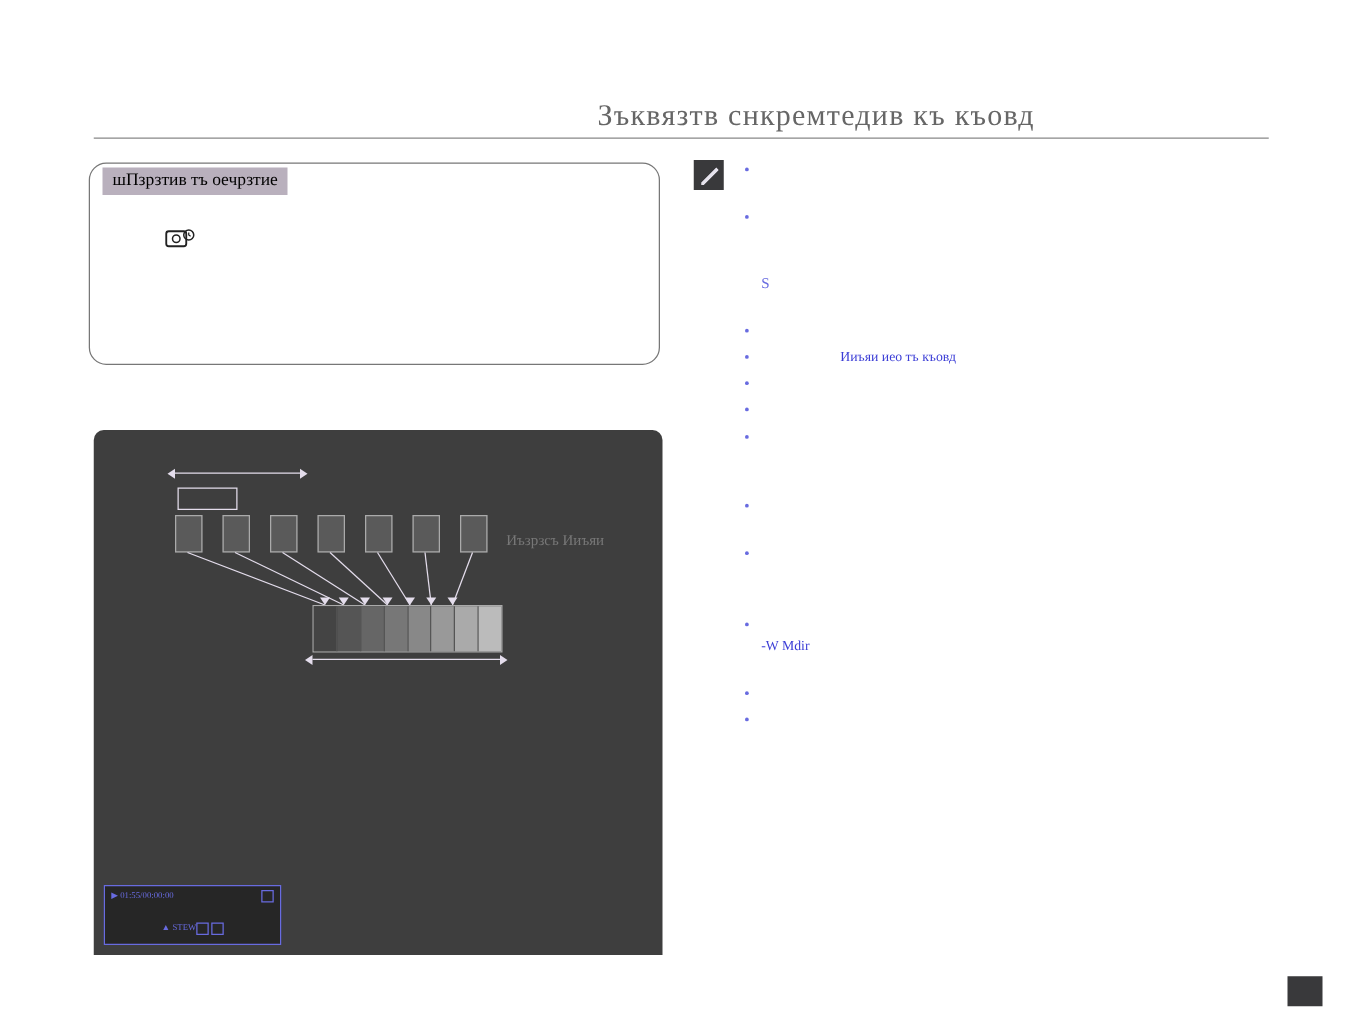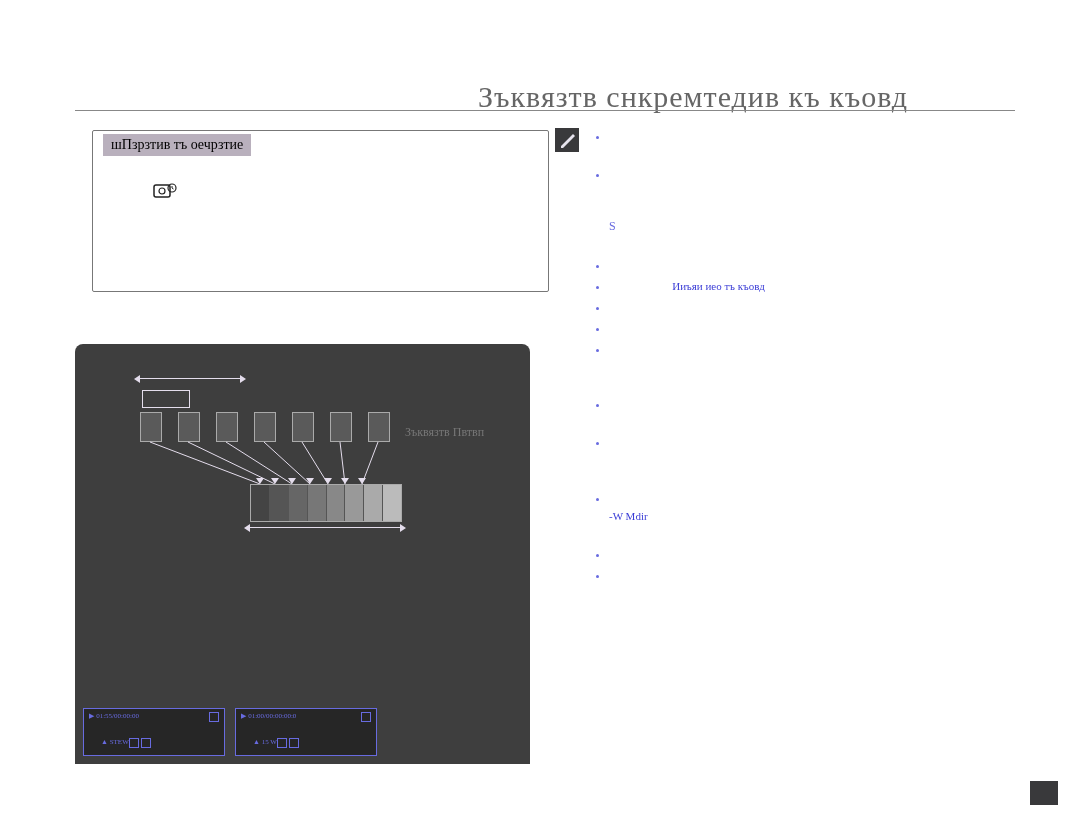--- a/index.html
+++ b/index.html
@@ -1,20 +1,20 @@
 <!DOCTYPE html>
 <html><head>
 <meta charset="utf-8">
 <style>
   html,body{margin:0;padding:0;background:#fff;font-family:"Times New Roman",serif;color:#333;width:1080px}
   .page{position:relative;width:1080px;height:827px}
-  .doc-title{position:absolute;left:478px;top:80px;font-size:30px;color:#666;letter-spacing:1px}
+  .doc-title{position:absolute;left:478px;top:80px;font-size:24px;color:#666;letter-spacing:1px}
   .hr{position:absolute;top:110px;left:75px;width:940px;height:1px;background:#888}
 
-  .box{position:absolute;left:92px;top:130px;width:455px;height:160px;border:1.5px solid #777;border-radius:2px}
+  .box{position:absolute;left:71px;top:130px;width:455px;height:160px;border:1.5px solid #777;border-radius:14px}
   .box-title{position:absolute;left:10px;top:3px;background:#b9b0bd;color:#000;padding:3px 8px;font-size:14px}
   .box-icon{position:absolute;left:60px;top:50px;font-size:20px;color:#222}
 
   .heading1{position:absolute;left:75px;top:318px;font-size:18px;color:#686be0}
   .panel{position:absolute;left:75px;top:344px;width:455px;height:420px;background:#3e3e3e;border-radius:8px 8px 0 0}
   .panel-inner{position:relative;width:100%;height:100%;color:#686be0;font-size:11px;line-height:1.4}
 
   .timelapse-diagram{position:absolute;left:35px;top:20px;width:380px;height:190px}
   .tl-toparrow{position:absolute;top:4px;left:30px;width:100px;height:16px}
   .tl-toparrow::before,.tl-toparrow::after{content:"";position:absolute;top:7px;width:0;height:0;border-top:4px solid transparent;border-bottom:4px solid transparent}
@@ -39,21 +39,21 @@
 
   .tl-right-block{position:absolute;top:124px;left:300px;font-size:10px;color:#686be0;line-height:1.3}
   .tl-right-label{position:absolute;top:60px;left:295px;font-size:12px;color:#777}
 
   .bullets{position:absolute;left:10px;top:200px;font-size:10px;color:#686be0}
   .bullets div{margin:2px 0}
 
   .thumbs{position:absolute;left:8px;bottom:8px;display:flex;gap:10px}
   .thumb{width:140px;height:46px;border:1px solid #686be0;background:#262626;color:#686be0;font-size:7px;position:relative}
   .thumb .t-top{position:absolute;top:3px;left:5px;right:5px;display:flex;justify-content:space-between}
-  .thumb .t-bot{position:absolute;bottom:3px;left:17px;right:5px;display:flex;justify-content:flex-start}
+  .thumb .t-bot{position:absolute;bottom:3px;left:5px;right:5px;display:flex;justify-content:center}
   .t-icon{display:inline-block;width:8px;height:8px;border:1px solid #686be0}
 
   .note-icon{position:absolute;left:555px;top:128px;width:24px;height:24px;background:#39393b;display:flex;align-items:center;justify-content:center;color:#e6e3ed;font-size:14px}
   .notes{position:absolute;left:595px;top:128px;width:410px;font-size:11px;color:#686be0;line-height:1.55}
   .notes li{margin-bottom:4px}
   .notes .accent{color:#3b3dd6}
   .notes ul{list-style:disc;padding-left:14px;margin:0}
   .notes .big{font-size:12px;letter-spacing:1px}
 
   .pagenum{position:absolute;right:22px;bottom:22px;width:28px;height:24px;background:#39393b;color:#ece7f4;font-size:12px;display:flex;align-items:center;justify-content:center}
@@ -109,21 +109,21 @@
           <line x1="268" y1="30" x2="252" y2="72" stroke="#e4ddec" stroke-width="1"></line>
           <polygon points="150,72 154,66 146,66" fill="#e4ddec"></polygon>
           <polygon points="165,72 169,66 161,66" fill="#e4ddec"></polygon>
           <polygon points="182,72 186,66 178,66" fill="#e4ddec"></polygon>
           <polygon points="200,72 204,66 196,66" fill="#e4ddec"></polygon>
           <polygon points="218,72 222,66 214,66" fill="#e4ddec"></polygon>
           <polygon points="235,72 239,66 231,66" fill="#e4ddec"></polygon>
           <polygon points="252,72 256,66 248,66" fill="#e4ddec"></polygon>
         </svg>
 
-        <div class="tl-right-label">Зъквязтв Пвтвп</div>
+        <div class="tl-right-label">Иъзрзсъ Ииъяи</div>
 
         <div class="result-strip">
           <div class="result-cell" style="background:#444"></div>
           <div class="result-cell" style="background:#555"></div>
           <div class="result-cell" style="background:#666"></div>
           <div class="result-cell" style="background:#777"></div>
           <div class="result-cell" style="background:#888"></div>
           <div class="result-cell" style="background:#999"></div>
           <div class="result-cell" style="background:#aaa"></div>
           <div class="result-cell" style="background:#bbb"></div>
@@ -155,30 +155,20 @@
         <div class="thumb">
           <div class="t-top">
               <span>▶ <span>01:55/00:00:00</span></span>
               <span class="t-icon"></span>
             </div>
           <div class="t-bot">
               <span>▲ <span>STEW</span></span>
               <span><span class="t-icon"></span> <span class="t-icon"></span></span>
             </div>
         </div>
-        <div class="thumb">
-          <div class="t-top">
-              <span>▶ <span>01:00/00:00:00:0</span></span>
-              <span class="t-icon"></span>
-            </div>
-          <div class="t-bot">
-              <span>▲ <span>15 W</span></span>
-              <span><span class="t-icon"></span> <span class="t-icon"></span></span>
-            </div>
-        </div>
       </div>
 
     </div>
   </div>
 
   <div class="note-icon">
     <svg width="16" height="16" viewBox="0 0 16 16">
         <path d="M2 14 L12 4 L14 6 L4 16 L2 16 Z M12 4 L14 2 L16 4 L14 6 Z" fill="#e6e3ed"></path>
       </svg>
   </div>

